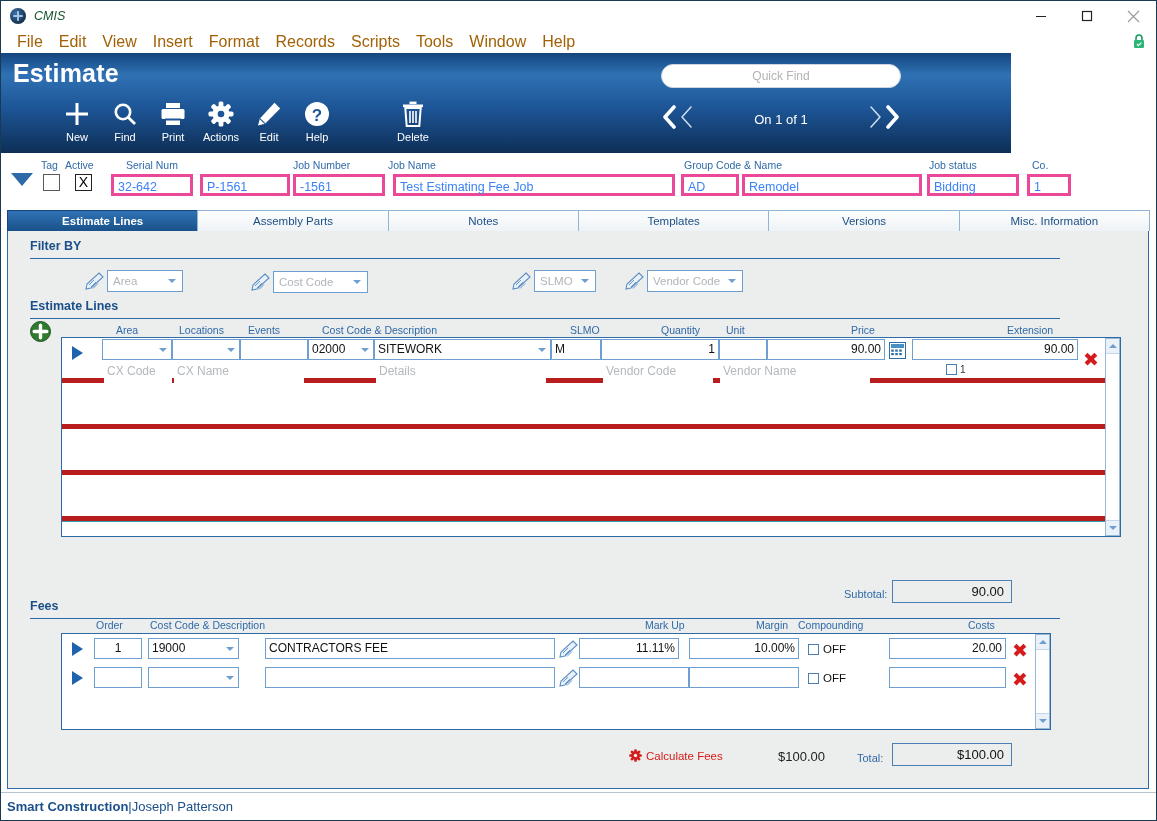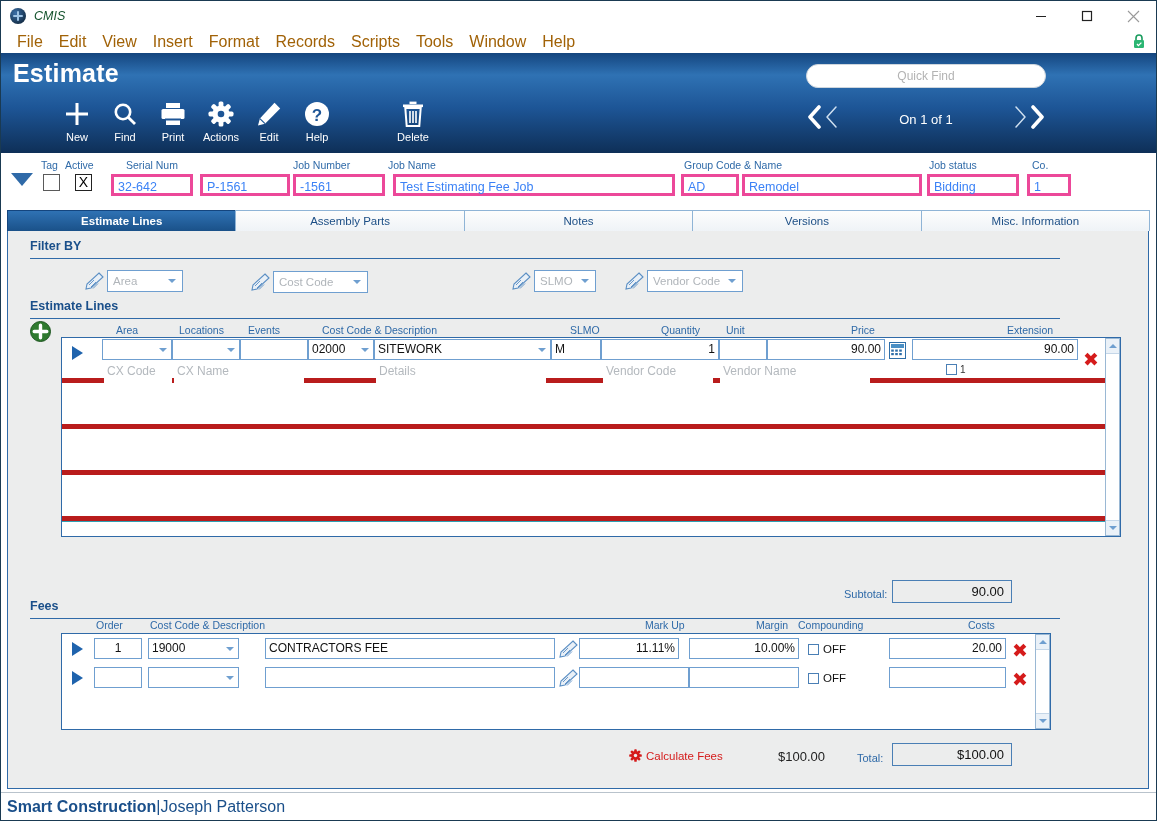--- a/index.html
+++ b/index.html
@@ -51,21 +51,21 @@
   }
   .menu-item {
     font-size: 16px; color: #a16207; padding: 2px 8px; white-space: nowrap;
   }
   .lock-icon {
     position: absolute; right: 10px; top: 32px; width: 14px; height: 16px;
   }
 
   
   .bluehdr {
-    position: absolute; left: 0; top: 52px; width: 1155px; height: 100px;
+    position: absolute; left: 0; top: 52px; width: 1010px; height: 100px;
     background: linear-gradient(to bottom, #1c4e86 0%, #2c6cae 18%, #1e5697 48%, #113congress 100%);
     background: linear-gradient(to bottom, #14457e 0%, #2f72b4 22%, #1d5596 55%, #0e2f57 100%);
     overflow: hidden;
   }
   .bluehdr-title {
     position: absolute; left: 12px; top: 6px;
     font-size: 25px; font-weight: bold; color: #ffffff;
     letter-spacing: 0.2px;
   }
   .toolbar { position: absolute; left: 52px; top: 46px; display: flex; align-items: flex-start; }
@@ -246,21 +246,21 @@
     font-size: 11.5px; color: #d51b1b;
   }
   .gear-red { width: 13px; height: 13px; margin-right: 4px; }
   .amt { position: absolute; font-size: 13px; color: #222; }
 
   
   .statusbar {
     position: absolute; left: 0; bottom: 0; width: 1155px; height: 28px;
     background: #ffffff; border-top: 1px solid #b9c3cc;
     display: flex; align-items: center; padding-left: 6px;
-    font-size: 16px; color: #1a4f8a;
+    font-size: 13px; color: #1a4f8a;
   }
   .statusbar b { font-weight: bold; }
 </style>
 </head>
 <body>
 
 <div id="app">
 
   <div class="titlebar">
     <div class="title-ico"></div>
@@ -441,20 +441,21 @@
     <div class="fld-in" style="left:926px; top:21px; width:92px;">Bidding</div>
 
     <div class="fld-lbl" style="left:1031px; top:6px;">Co.</div>
     <div class="fld-in" style="left:1026px; top:21px; width:44px;">1</div>
   </div>
 
   <div class="tabs">
     <div class="tab active">Estimate Lines</div>
     <div class="tab">Assembly Parts</div>
     <div class="tab">Notes</div>
+    <div class="tab">Templates</div>
     <div class="tab">Versions</div>
     <div class="tab">Misc. Information</div>
   </div>
 
   <div class="panel">
 
     <div class="sect-title" style="left:22px; top:8px;">Filter BY</div>
     <div class="sect-rule" style="left:22px; top:27px; width:1030px;"></div>
 
     <div class="filt" style="left:76px; top:39px;">

